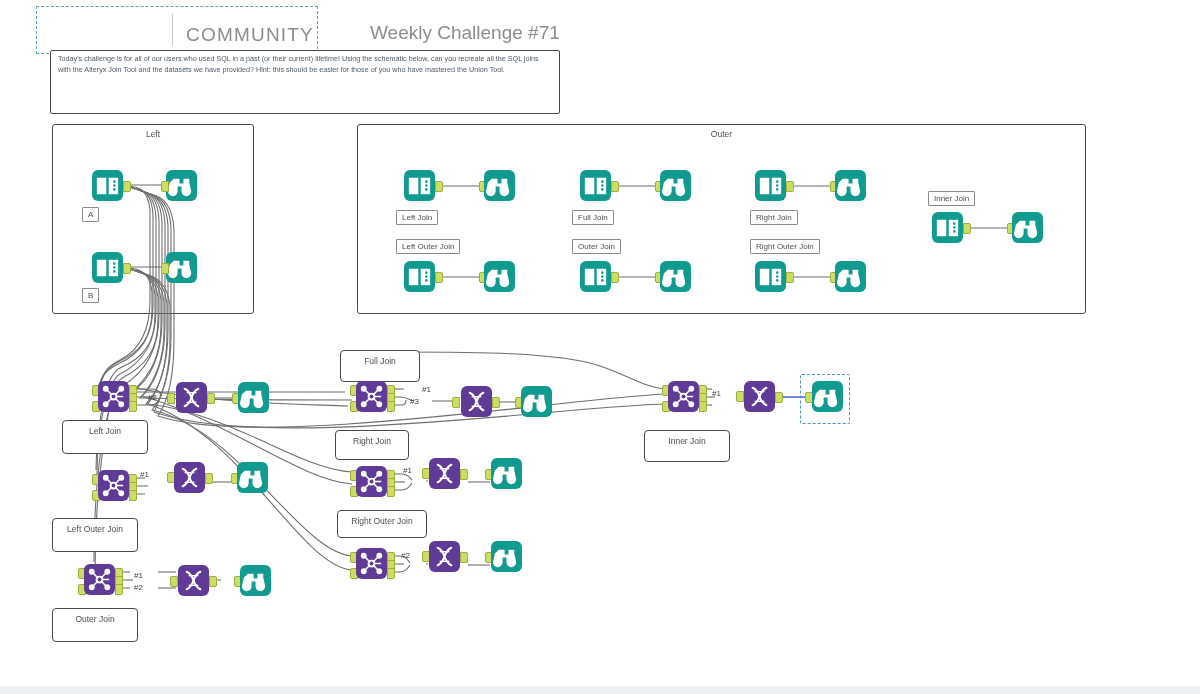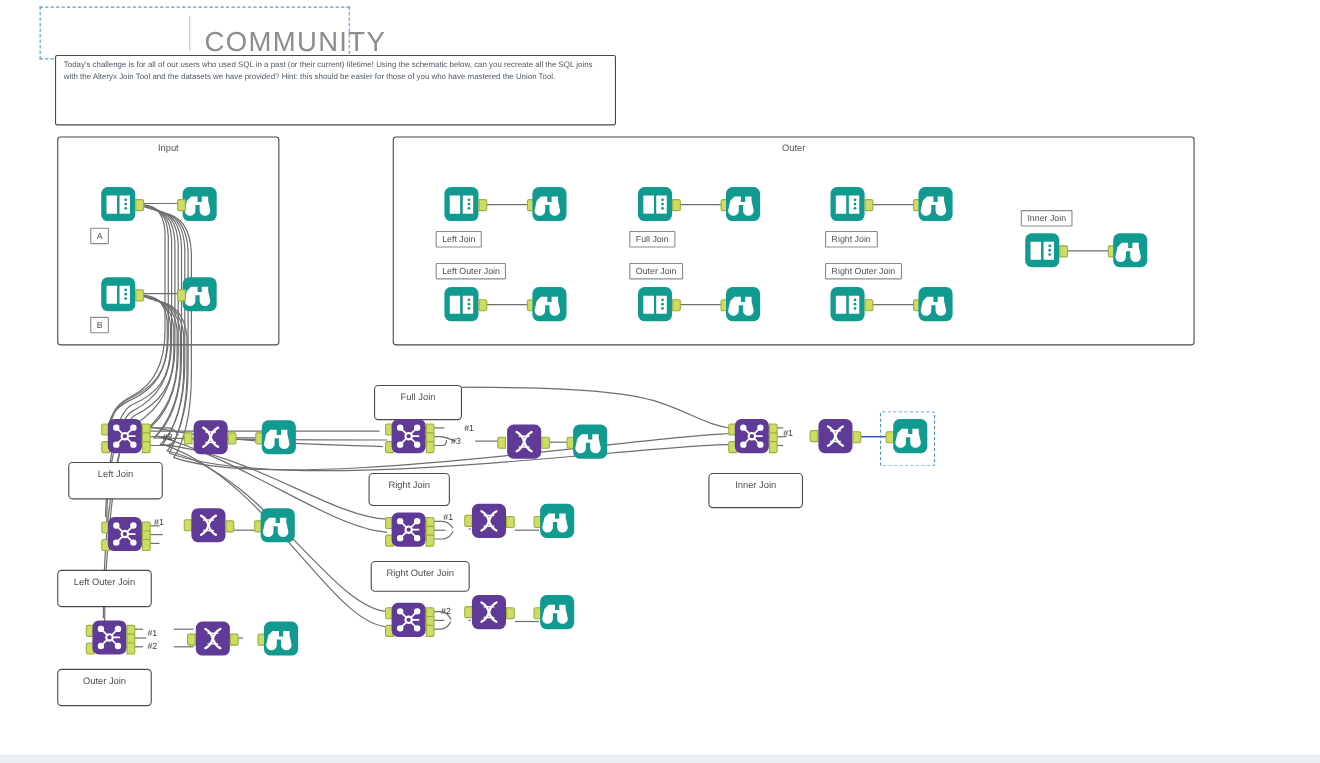--- a/index.html
+++ b/index.html
@@ -7,21 +7,21 @@
        font-family:"Liberation Sans", sans-serif;color:#5a5a5a;}
 
   .canvas{position:absolute;inset:0;background:#fff;}
   .abs{position:absolute;}
 
   
   #logo-frame{left:36px;top:6px;width:280px;height:46px;border:1px dashed #5b9bd5;}
   #logo-alteryx{left:46px;top:12px;font-size:34px;font-weight:bold;color:#2f9fd0;
         letter-spacing:-1px;font-family:"Liberation Sans", sans-serif;}
   #logo-div{left:172px;top:14px;width:1px;height:32px;background:#c8c8c8;}
-  #logo-community{left:186px;top:24px;font-size:25px;color:#8d8d8d;letter-spacing:1.2px;}
+  #logo-community{left:186px;top:24px;font-size:19px;color:#8d8d8d;letter-spacing:1.2px;}
   #page-title{left:370px;top:22px;font-size:19px;color:#8d8d8d;}
 
   #desc-box{left:50px;top:50px;width:508px;height:62px;border:1.4px solid #4a4a4a;
         border-radius:2px;background:#fff;}
   #desc-text{left:58px;top:54px;width:492px;font-size:7.2px;line-height:10.5px;color:#4e5a66;}
 
   
   .container-box{border:1.4px solid #4a4a4a;border-radius:3px;background:#fff;}
   #input-box{left:52px;top:124px;width:200px;height:188px;}
   #output-box{left:357px;top:124px;width:727px;height:188px;}
@@ -60,26 +60,27 @@
   #bottom-strip{left:0;top:686px;width:1200px;height:8px;background:#eceff3;}
 </style>
 </head>
 <body>
 
 <div class="canvas">
 
   <div class="abs" id="logo-frame"></div>
   <div class="abs" id="logo-div"></div>
   <div class="abs" id="logo-community">COMMUNITY</div>
+  <div class="abs" id="page-title">Weekly Challenge #71</div>
 
   <div class="abs" id="desc-box"></div>
   <div class="abs" id="desc-text">Today's challenge is for all of our users who used SQL in a past (or their current) lifetime! Using the schematic below, can you recreate all the SQL joins with the Alteryx Join Tool and the datasets we have provided? Hint: this should be easier for those of you who have mastered the Union Tool.</div>
 
   <div class="abs container-box" id="input-box">
-    <div class="container-title">Input</div>
+    <div class="container-title">Left</div>
   </div>
   <div class="abs container-box" id="output-box">
     <div class="container-title">Outer</div>
   </div>
 
   <svg class="wires">
 
     <path d="M125,185 H168"></path>
     <path d="M125,267 H168"></path>
 

